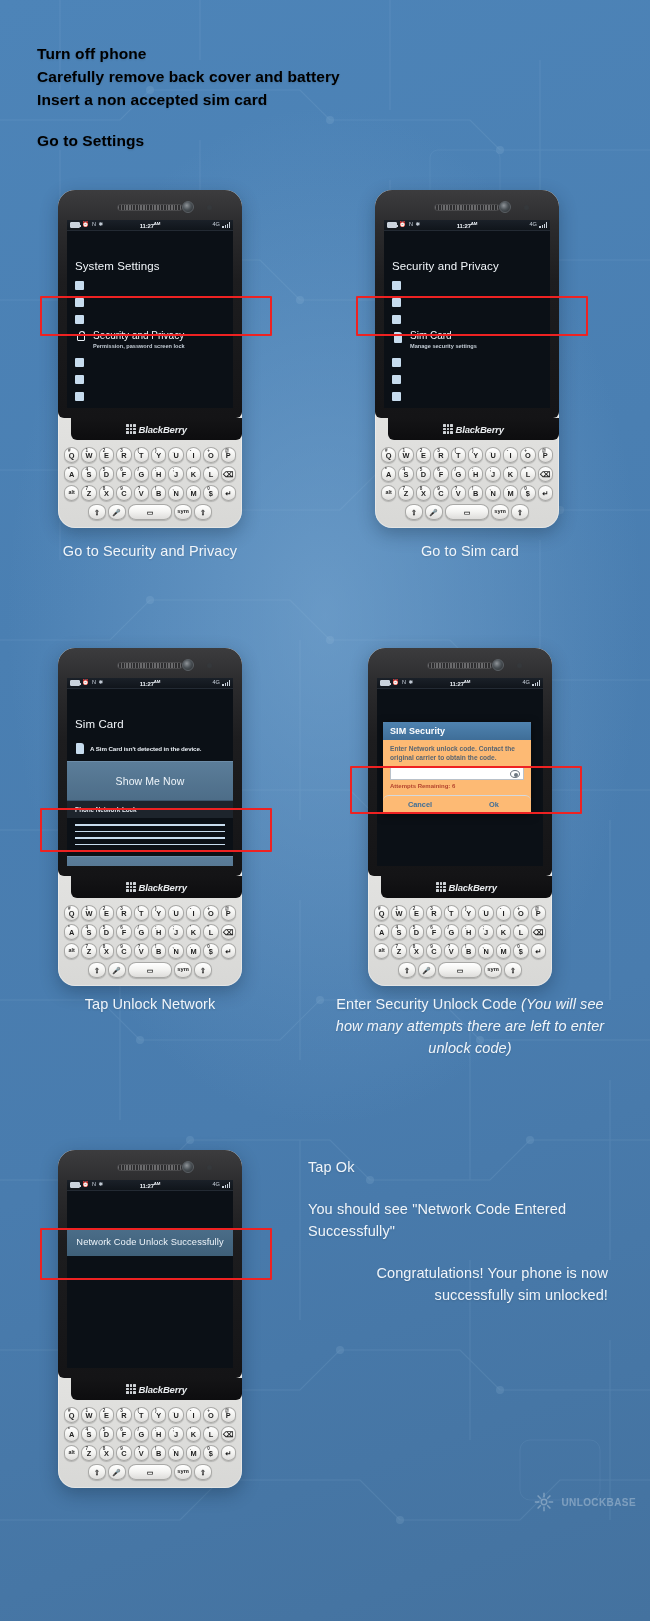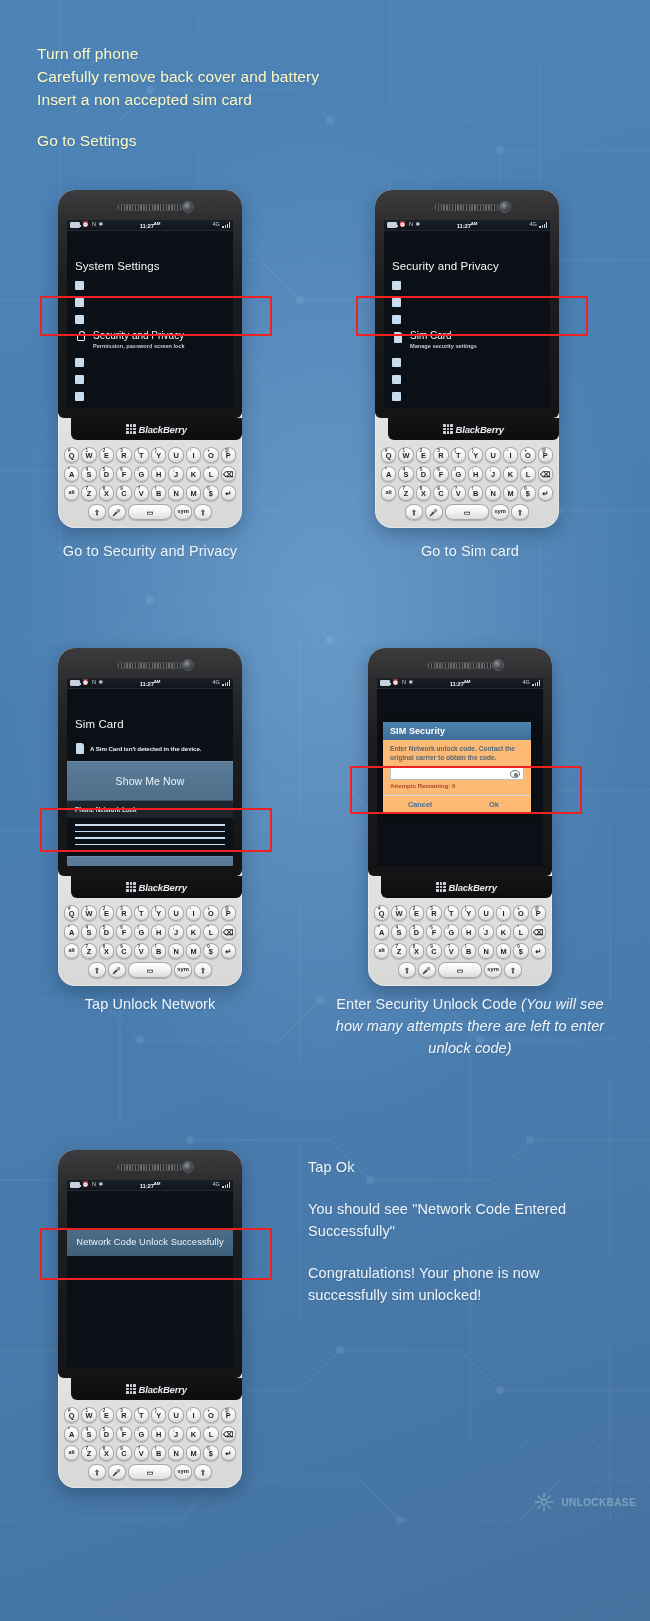--- a/index.html
+++ b/index.html
@@ -17,22 +17,22 @@
       radial-gradient(ellipse 70% 45% at 50% 38%, rgba(130,175,215,0.55) 0%, rgba(130,175,215,0.0) 70%),
       linear-gradient(160deg, #4d84b8 0%, #4a7fb2 35%, #497cae 65%, #44729f 100%);
   }
   .circuit { position: absolute; inset: 0; opacity: 0.30; }
 
   .page { position: relative; width: 650px; height: 1621px; }
 
   
   .intro { position: absolute; left: 37px; top: 42px; }
   .intro .line {
-    font-size: 15.5px; line-height: 23px; color: #fef9c3;
-    font-weight: 400; letter-spacing: .1px;
+    font-size: 15.5px; line-height: 23px; color: #000000;
+    font-weight: 700; letter-spacing: .1px;
     text-shadow: 0 1px 2px rgba(0,0,0,.13);
   }
   .intro .gap { height: 18px; }
 
   
   .phone {
     position: absolute;
     width: 184px; height: 338px;
     border-radius: 17px;
     background: linear-gradient(180deg,#f2f2f0 0%, #e6e6e4 55%, #d8d8d6 100%);
@@ -197,21 +197,21 @@
   .eye {
     width: 10px; height: 8px; border: 1px solid #6c7680; border-radius: 50%;
     position: relative;
   }
   .eye:after {
     content:''; position:absolute; left:2.5px; top:2px;
     width:4px; height:4px; border-radius:50%; background:#6c7680;
   }
   .attempts { font-size: 6px; color: #b4442e; font-weight: 700; padding-bottom: 3px; }
   .dlg-actions {
-    display: flex; border-top: 1px solid #d4d9de;
+    display: flex; border-top: 1px solid #d4d9de; border-radius: 6px;
   }
   .dlg-actions div {
     flex: 1; text-align: center; font-size: 7.4px; color: #3f6e98;
     font-weight: 700; padding: 4px 0;
   }
 
   
   .toast {
     position: absolute; left: -1px; right: -1px; top: 48px;
     background: linear-gradient(180deg,#4b6e89 0%, #3f6079 100%);
@@ -231,21 +231,21 @@
     font-weight: 300; line-height: 22px; letter-spacing: .1px;
     text-shadow: 0 1px 2px rgba(0,0,0,.13); text-align: center;
   }
   .caption .ital { font-style: italic; }
   .sidetext {
     position: absolute; font-size: 14.5px; color: #f0f5fa;
     font-weight: 300; line-height: 22px; letter-spacing: .1px;
     text-shadow: 0 1px 2px rgba(0,0,0,.13);
   }
   .sidetext .blk { margin-bottom: 20px; }
-  .sidetext .blk:last-child { margin-bottom: 16px; }
+  .sidetext .blk:last-child { margin-bottom: 16px; text-align: right; }
 
   
   .watermark {
     position: absolute; right: 14px; bottom: 108px;
     display: flex; align-items: center; gap: 6px;
     opacity: .30;
   }
   .wm-mark { font-size: 19px; color: #ffffff; line-height: 1; }
   .wm-text { font-size: 10px; font-weight: 700; color: #ffffff; letter-spacing: .4px; }
   .wm-text b { font-weight: 700; }

